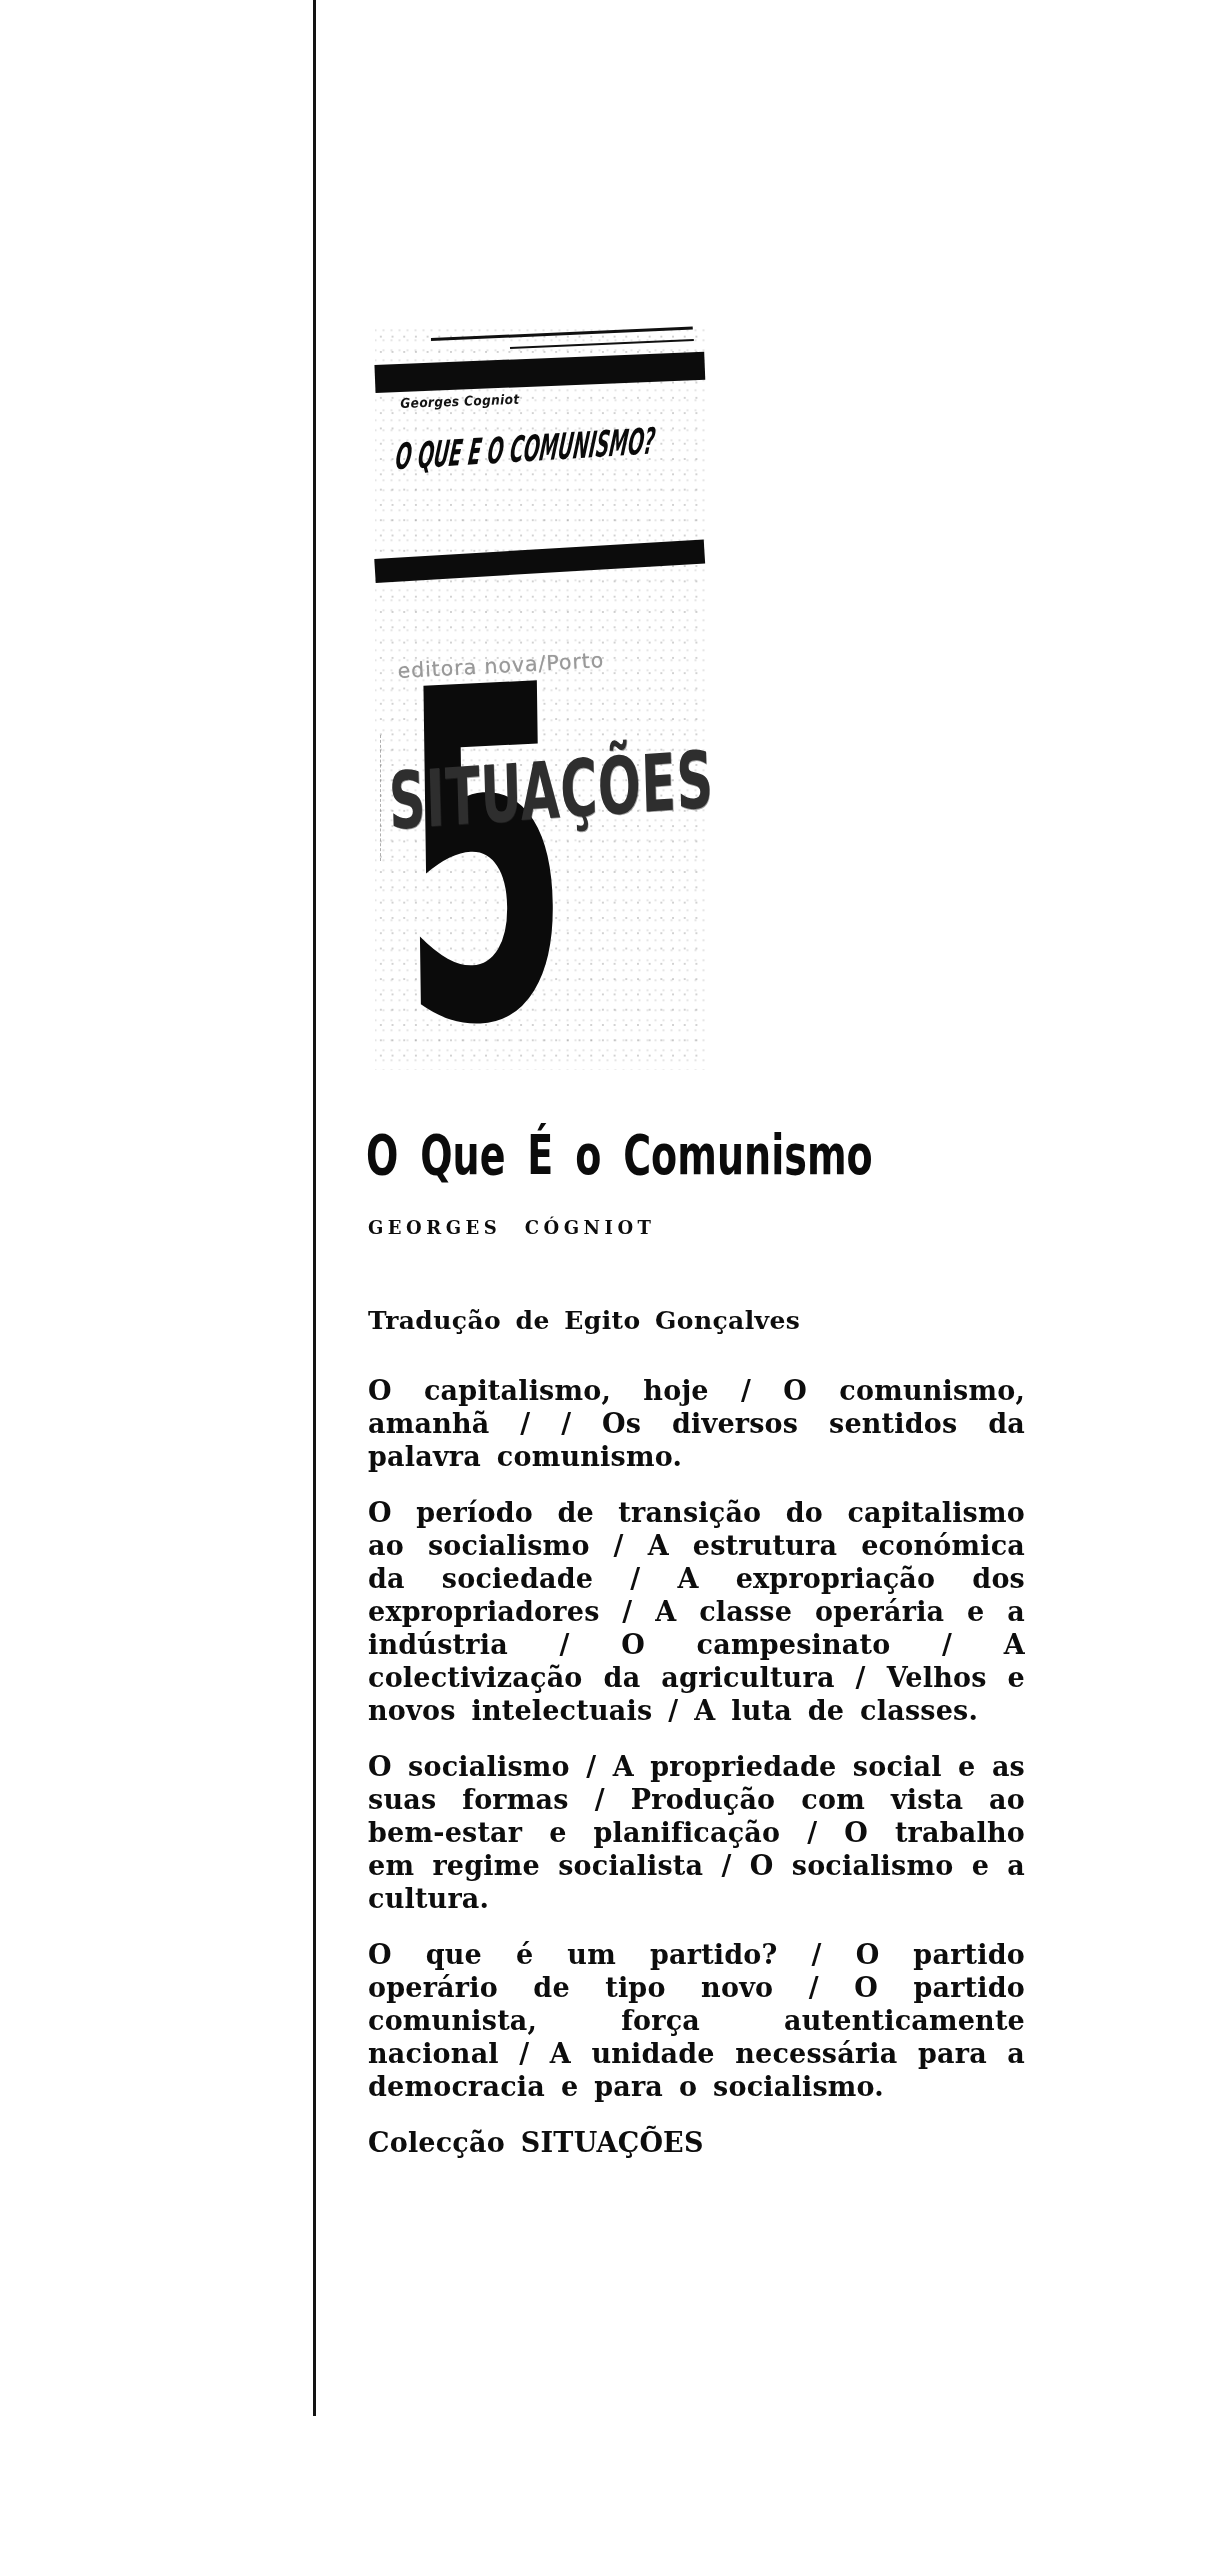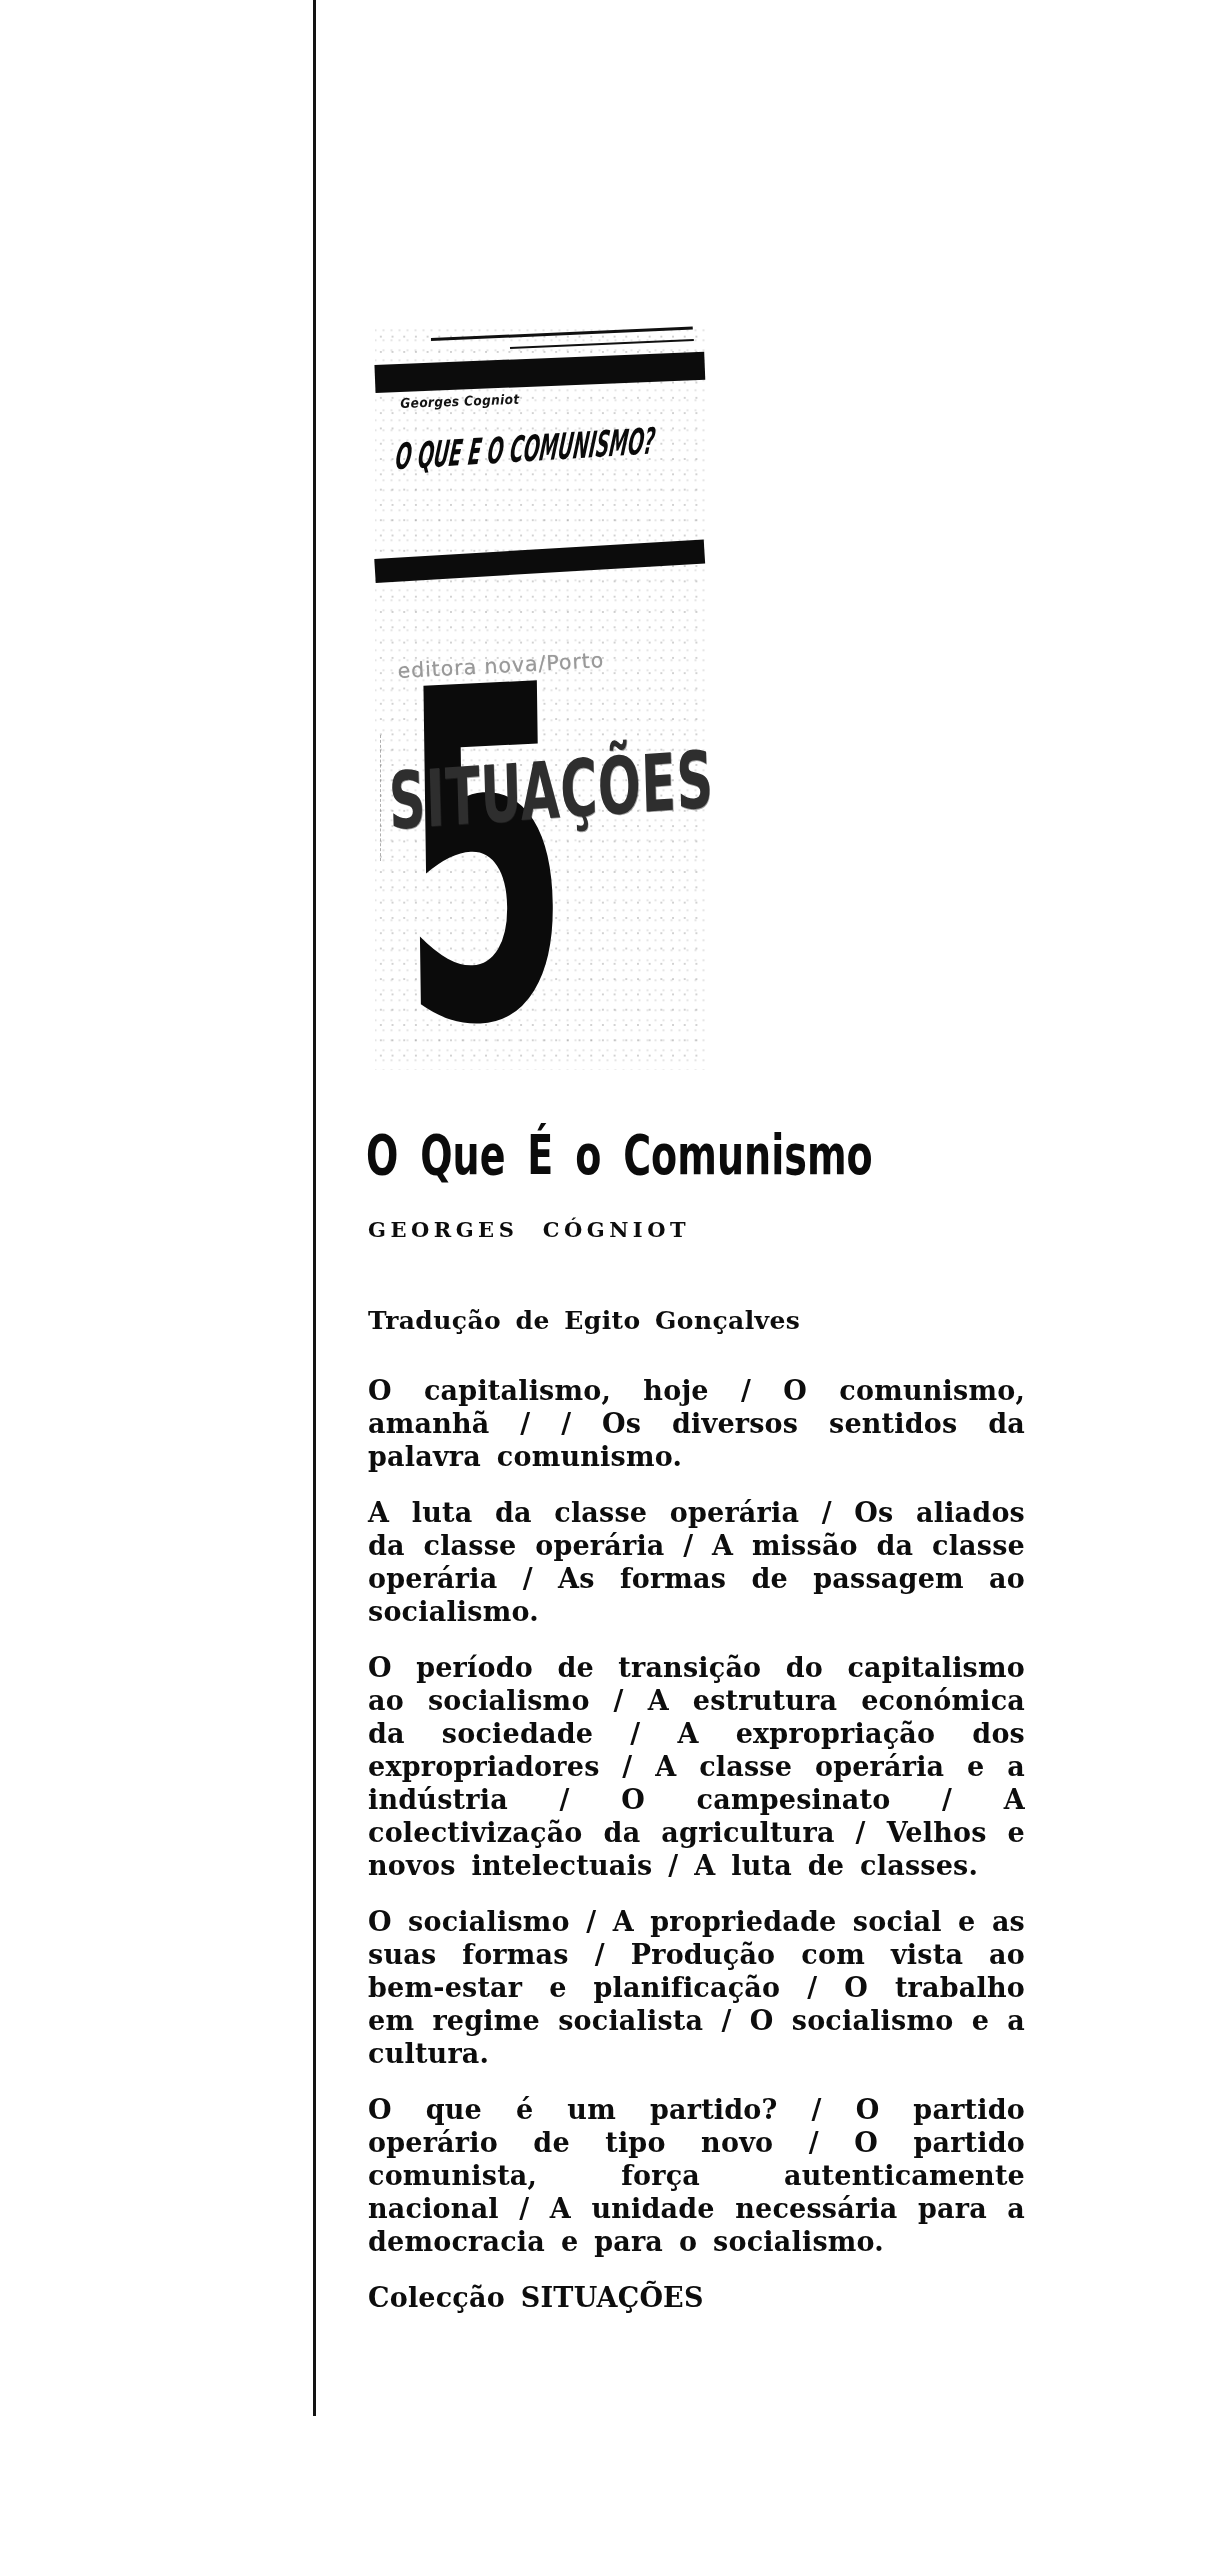--- a/index.html
+++ b/index.html
@@ -47,21 +47,21 @@
         font-size:79px;line-height:1;letter-spacing:0.9px;color:#2e2e2e;
         text-shadow:0.9px 0.9px 0 rgba(46,46,46,.45);white-space:nowrap;
         transform:scaleX(0.64) rotate(-2.5deg);transform-origin:left top;}
 
   
   .page-title{position:absolute;left:366px;top:1127px;
         font-family:"DejaVu Sans", sans-serif;font-weight:bold;
         font-size:56px;line-height:1;color:#0b0b0b;word-spacing:12.6px;white-space:nowrap;
         transform:scaleX(0.68);transform-origin:left top;}
   .book-author{position:absolute;left:368px;top:1217px;
-        font-weight:bold;font-size:21px;letter-spacing:4.5px;word-spacing:12.6px;white-space:nowrap;}
+        font-weight:bold;font-size:18px;letter-spacing:4.5px;word-spacing:12.6px;white-space:nowrap;}
   .book-translator{position:absolute;left:368px;top:1282px;
         font-weight:bold;font-size:25px;letter-spacing:0.4px;word-spacing:5.4px;white-space:nowrap;margin-top:24px;}
   .blurb{position:absolute;left:368px;top:1362px;width:657px;}
   .blurb p{margin:12px 0 23px 0;font-weight:bold;font-size:27px;line-height:33px;
         text-align:justify;word-spacing:6.3px;letter-spacing:0.2px;}
   .collection{font-weight:bold;font-size:27px;letter-spacing:1.3px;word-spacing:7.2px;}
 </style>
 </head>
 <body>
 
@@ -79,19 +79,18 @@
   <div class="big-five">5</div>
   <div class="series-name">SITUAÇÕES</div>
 </div>
 
 <div class="page-title">O Que É o Comunismo</div>
 <div class="book-author">GEORGES CÓGNIOT</div>
 <div class="book-translator">Tradução de Egito Gonçalves</div>
 
 <div class="blurb">
   <p>O capitalismo, hoje / O comunismo, amanhã / / Os diversos sentidos da palavra comunismo.</p>
-  <p>A luta da classe operária / Os aliados da classe operária / A missão da classe operária / As formas de passagem ao socialismo.</p>
   <p>O período de transição do capitalismo ao socialismo / A estrutura económica da sociedade / A expropriação dos expropriadores / A classe operária e a indústria / O campesinato / A colectivização da agricultura / Velhos e novos intelectuais / A luta de classes.</p>
   <p>O socialismo / A propriedade social e as suas formas / Produção com vista ao bem-estar e planificação / O trabalho em regime socialista / O socialismo e a cultura.</p>
   <p>O que é um partido? / O partido operário de tipo novo / O partido comunista, força autenticamente nacional / A unidade necessária para a democracia e para o socialismo.</p>
   <p class="collection">Colecção SITUAÇÕES</p>
 </div>
 
 
 </body></html>

